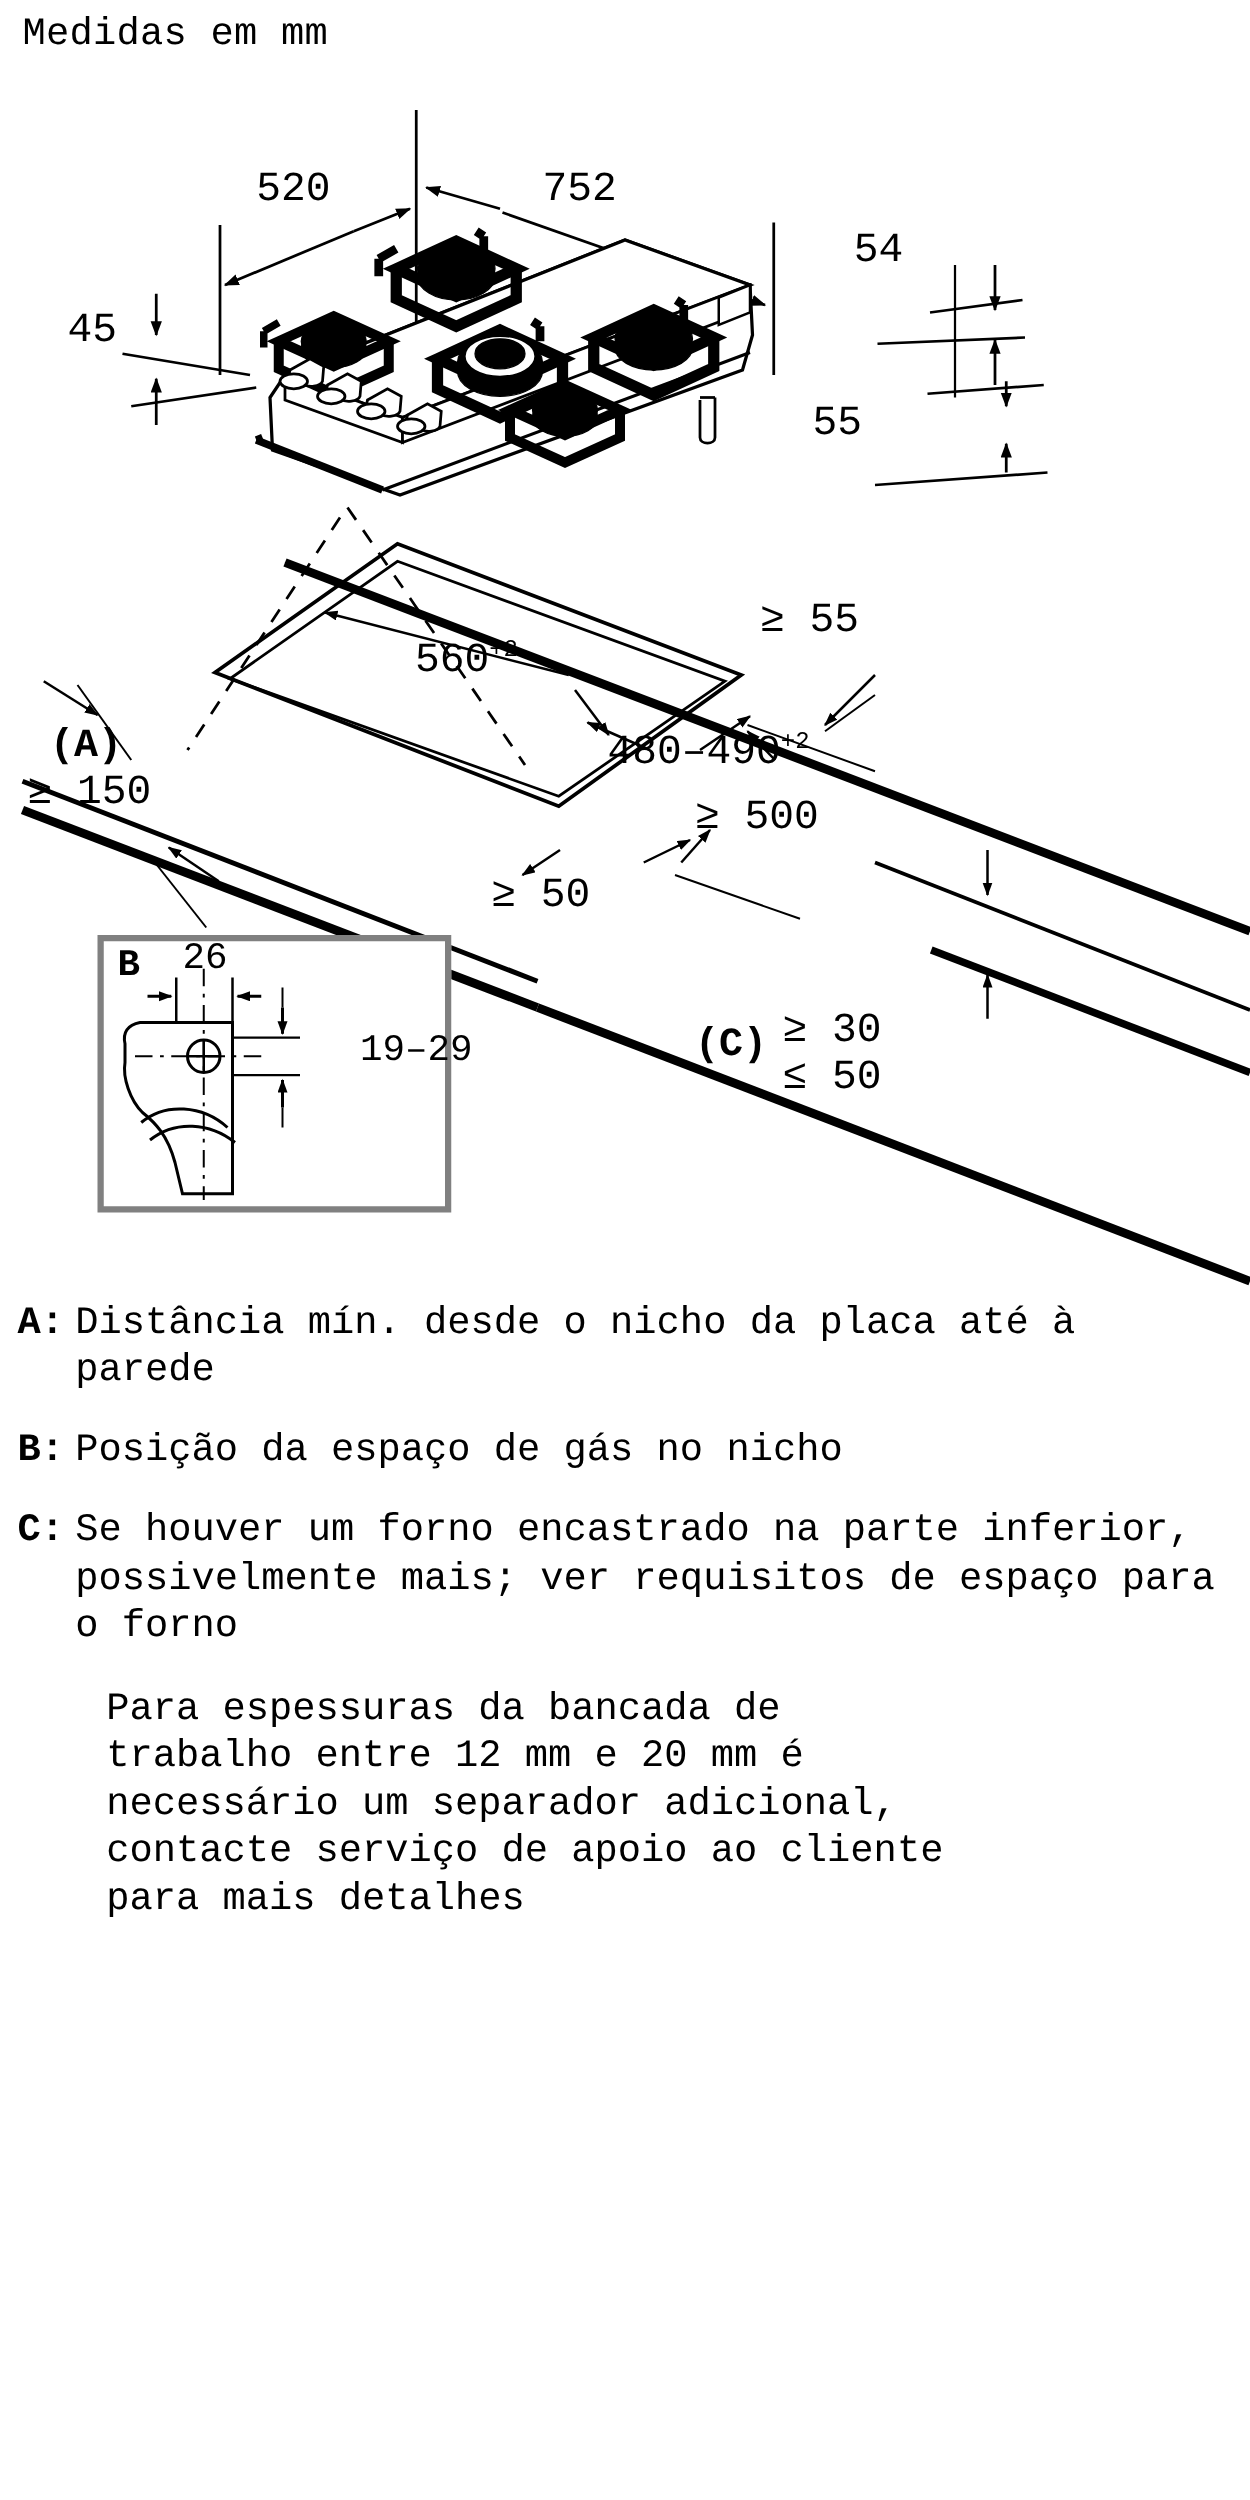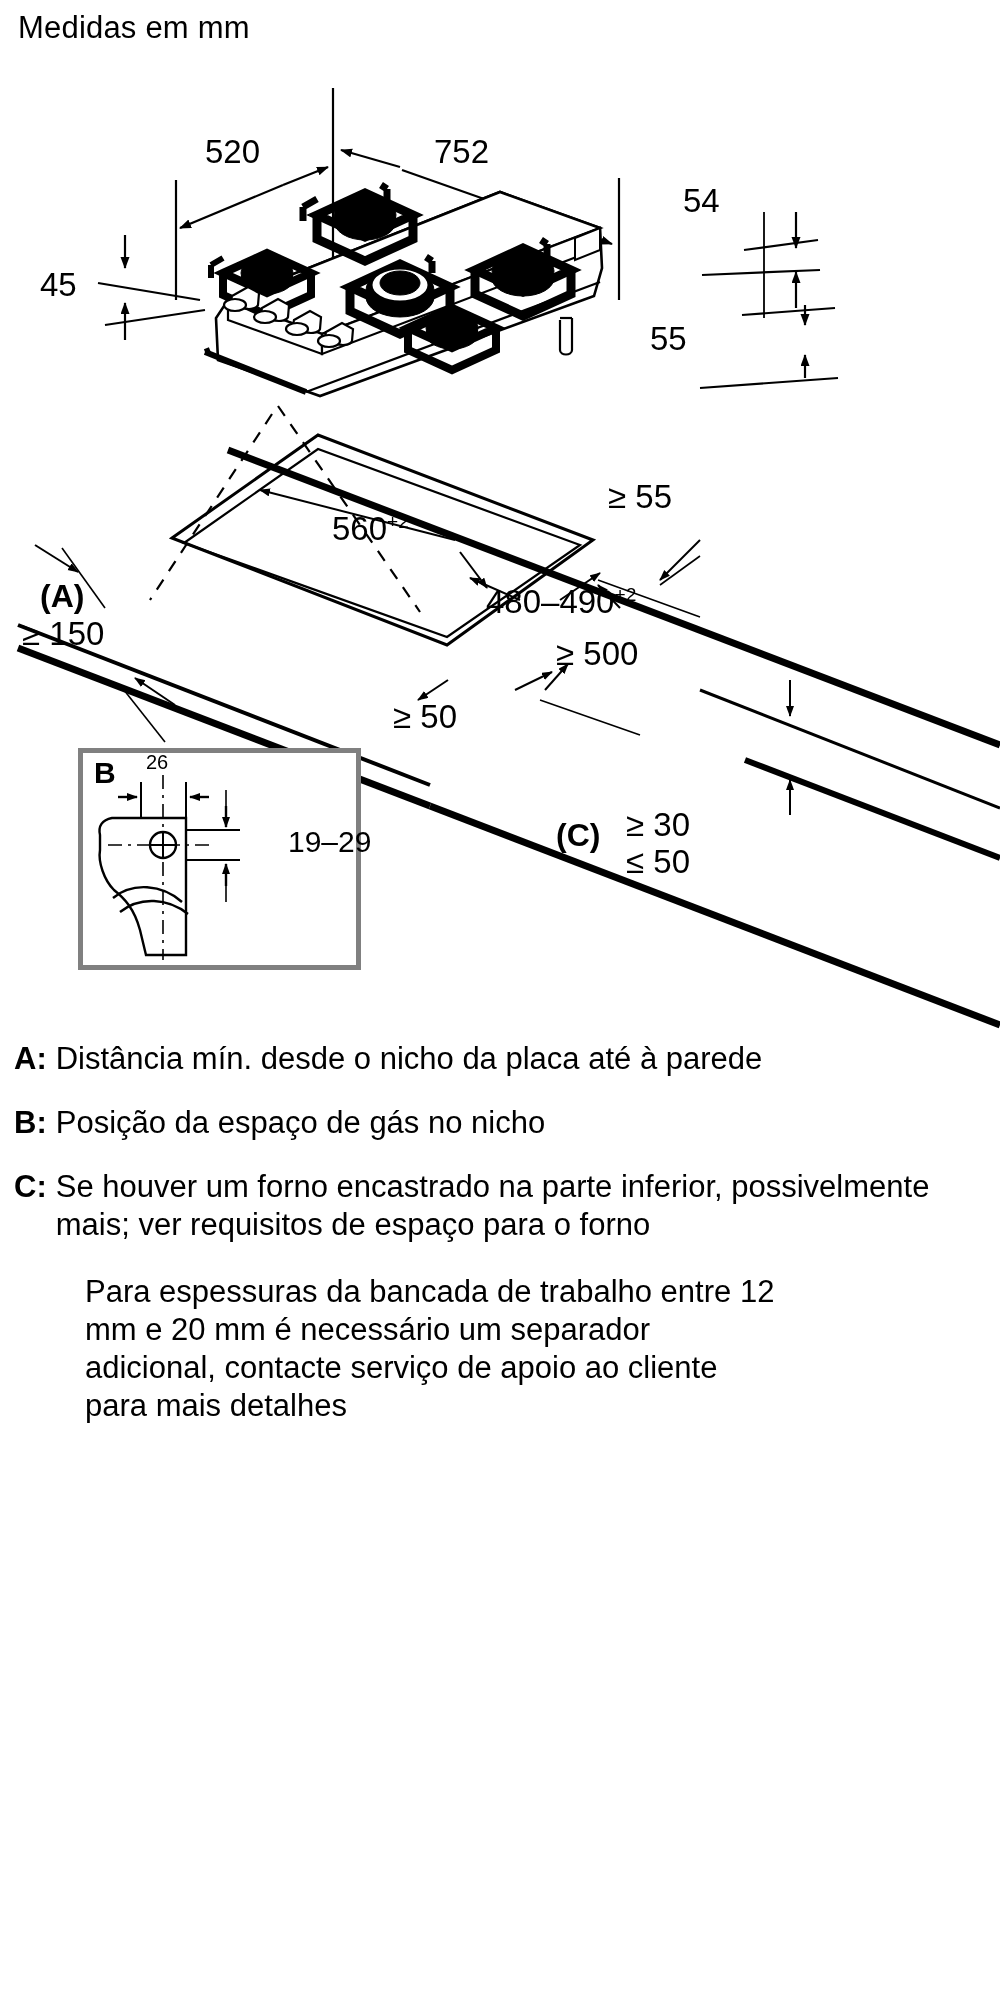--- a/index.html
+++ b/index.html
@@ -7,21 +7,21 @@
     margin: 0; padding: 0;
     background: #ffffff;
   }
   body {
     width: 1000px; height: 2000px;
     position: relative;
     font-family: "Liberation Sans", sans-serif;
     color: #000000;
     overflow: hidden;
   }
-  #root { position: relative; width: 896px; height: 2000px; }
+  #root { position: relative; width: 896px; height: 2000px; font-family: Liberation Mono, monospace; }
 
   .title {
     position: absolute;
     left: 18px; top: 10px;
     font-size: 31px;
     letter-spacing: 0.2px;
     white-space: nowrap;
   }
 
   
@@ -218,21 +218,21 @@
         <path d="M294,320 l16,-9 l11,6 l-1,12 a9,5 0 0 1 -16,2 l-11,-6 z"></path>
         <path d="M286,329 a11,6 0 0 0 22,0 a11,6 0 0 0 -22,0"></path>
         <path d="M326,332 l16,-9 l11,6 l-1,12 a9,5 0 0 1 -16,2 l-11,-6 z"></path>
         <path d="M318,341 a11,6 0 0 0 22,0 a11,6 0 0 0 -22,0"></path>
       </g>
     </g>
   </svg>
 
   <div class="dim big" style="left:205px; top:135px;">520</div>
   <div class="dim big" style="left:434px; top:135px;">752</div>
-  <div class="dim big" style="left:40px; top:248px;margin-top:20px;">45</div>
+  <div class="dim big" style="left:54px; top:248px;">45</div>
   <div class="dim big" style="left:650px; top:184px;margin-left:33px;">54</div>
   <div class="dim big" style="left:650px; top:322px;">55</div>
 
   <svg class="layer" viewBox="0 0 1000 2000">
     <g stroke="#000" fill="none">
 
       <g stroke-dasharray="12 10" stroke-width="2.2">
         <line x1="278" y1="406" x2="420" y2="612"></line>
         <line x1="272" y1="414" x2="150" y2="600"></line>
       </g>
@@ -333,21 +333,21 @@
       <line x1="163" y1="832" x2="163" y2="858" stroke-width="2"></line>
       <line x1="150" y1="845" x2="176" y2="845" stroke-width="2"></line>
 
       <g stroke-width="1.6" stroke-dasharray="14 6 3 6">
         <line x1="163" y1="775" x2="163" y2="960"></line>
         <line x1="108" y1="845" x2="215" y2="845"></line>
       </g>
     </g>
   </svg>
 
-  <div class="dim" style="left:146px; top:752px; font-size:20px;">26</div>
+  <div class="dim" style="left:146px; top:752px; font-size:30px;">26</div>
   <div class="dim" style="left:240px; top:826px; font-size:30px;margin-left:48px;">19–29</div>
 
   <div class="legend">
 
     <div class="legend-row">
       <div class="legend-key">A:</div>
       <div class="legend-text">Distância mín. desde o nicho da placa até à parede</div>
     </div>
 
     <div class="legend-row">

